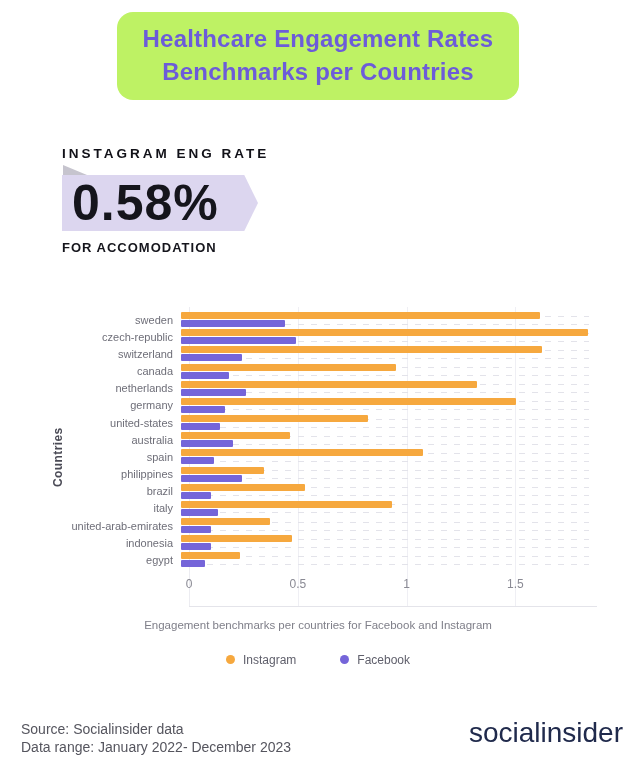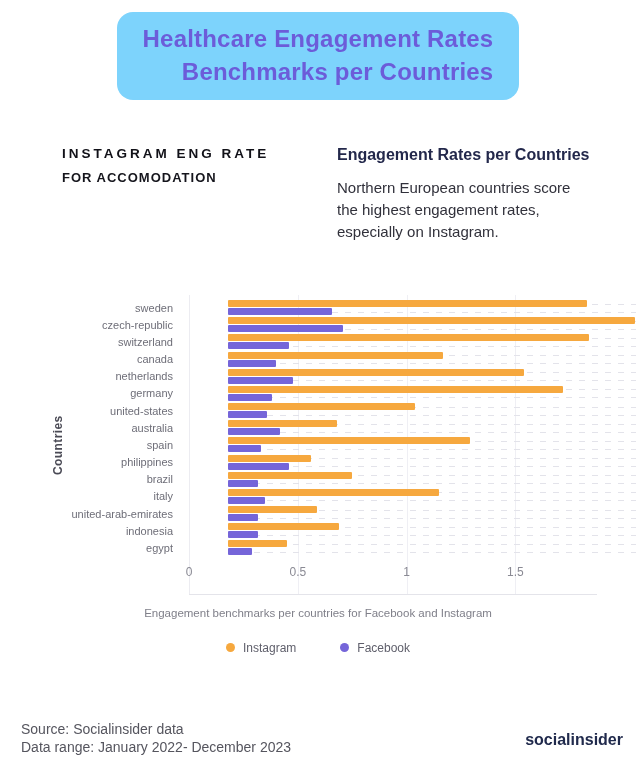--- a/index.html
+++ b/index.html
@@ -6,22 +6,22 @@
   html,body { background:#f3f3f5; }
   body { font-family:"Liberation Sans", sans-serif; }
   .page {
     position:relative; width:636px; height:767px; background:#ffffff;
     margin:0 auto; overflow:hidden;
   }
 
   
   .banner {
     margin:12px auto 0; width:fit-content; max-width:440px;
-    background:#7dd3fc; border-radius:16px; padding:10px 26px 12px;
-    text-align:right;
+    background:#bef264; border-radius:16px; padding:10px 26px 12px;
+    text-align:center;
   }
   .banner h1 {
     font-size:24px; line-height:33px; font-weight:bold; color:#6C5CD9;
     letter-spacing:0.2px;
   }
 
   
   .info-row { display:flex; margin-top:46px; }
   .stat-col { margin-left:62px; width:212px; }
   .stat-label {
@@ -59,21 +59,21 @@
     font-size:12px; font-weight:bold; color:#4A4A55; letter-spacing:0.4px;
   }
   .plot { position:relative; }
   .grid-overlay {
     position:absolute; left:189px; top:-4px; width:408px; height:300px;
     pointer-events:none; z-index:0;
   }
   .vline { position:absolute; top:0; bottom:0; width:1px; background:#EFEFF4; }
   .vline.zero { background:#ECECF1; }
   .axis-bottom { position:absolute; left:0; right:0; bottom:0; height:1px; background:#E4E4EA; }
-  .crow { display:flex; align-items:center; height:17.18px; position:relative; z-index:1;justify-content:space-between; }
+  .crow { display:flex; align-items:center; height:17.18px; position:relative; z-index:1; }
   .clabel {
     width:181px; padding-right:8px; text-align:right;
     font-size:11px; color:#6E6E78; white-space:nowrap;
   }
   .cbars { width:408px; }
   .bar-line { position:relative; height:8px; display:flex; align-items:center; }
   .bar-line::before {
     content:""; position:absolute; left:0; right:0; top:50%; height:1px;
     background:repeating-linear-gradient(90deg,#E3E3EA 0 6px,transparent 6px 13px);
   }
@@ -88,21 +88,21 @@
   .caption { margin-top:26px; text-align:center; font-size:11.5px; color:#7F7F89; }
 
   .legend { margin-top:22px; display:flex; justify-content:center; gap:44px; }
   .legend-item { display:flex; align-items:center; gap:8px; }
   .legend-dot { width:9px; height:9px; border-radius:50%; }
   .legend-text { font-size:12px; color:#5F5F6B; }
 
   
   .footer-text { position:absolute; left:21px; bottom:11px; }
   .footer-text div { font-size:14px; color:#55555E; line-height:18px; }
-  .logo { position:absolute; right:13px; bottom:18px; font-size:16px; font-weight:bold; color:#202A4C; }
+  .logo { position:absolute; right:13px; bottom:18px; font-size:28px; font-weight:normal; color:#202A4C; }
   .logo-part2 { position:relative; }
   .logo-circle {
     position:absolute; left:-4px; top:-8px; width:18px; height:18px;
     background:#F6A83E; border-radius:50%; z-index:-1;
   }
   .logo-eye { position:absolute; width:3px; height:3px; background:#202A4C; border-radius:50%; bottom:3px; }
   .logo-eye.l { left:5px; } .logo-eye.r { left:10px; }
 </style>
 </head>
 <body>
@@ -110,25 +110,27 @@
 <div class="page">
 
   <div class="banner">
     <h1><span>Healthcare Engagement Rates</span><br>
     <span>Benchmarks per Countries</span></h1>
   </div>
 
   <div class="info-row">
     <div class="stat-col">
       <div class="stat-label">INSTAGRAM ENG RATE</div>
+      <div class="ribbon-wrap">
+        <div class="ribbon-fold"></div>
+        <div class="ribbon">
+          <span class="stat-value">0.58%</span>
+        </div>
+      </div>
       <div class="stat-sublabel">FOR ACCOMODATION</div>
-    </div>
-    <div class="desc-col">
-      <div class="desc-title">Engagement Rates per Countries</div>
-      <div class="desc-body">Northern European countries score the highest engagement rates, especially on Instagram.</div>
     </div>
   </div>
 
   <div class="chart">
     <div class="ylabel">Countries</div>
     <div class="plot">
       <div class="grid-overlay">
           <div class="vline zero" style="left: 0%;"></div>
           <div class="vline" style="left: 26.6667%;"></div>
           <div class="vline" style="left: 53.3333%;"></div>

